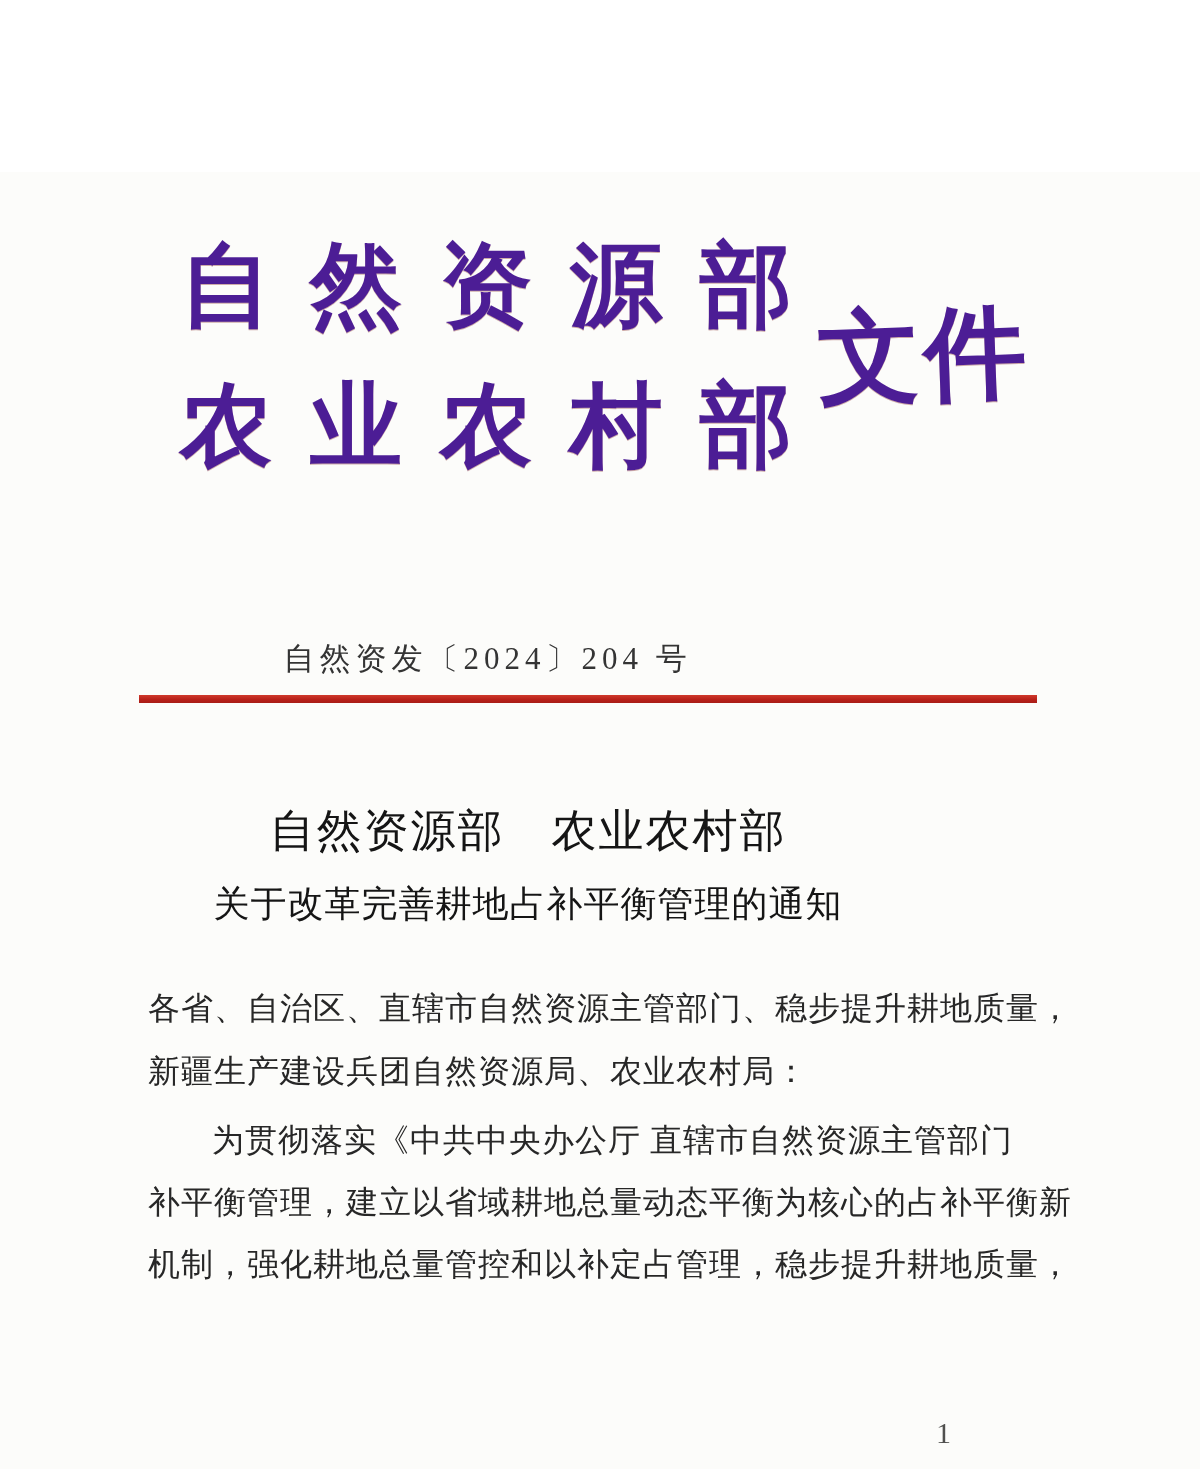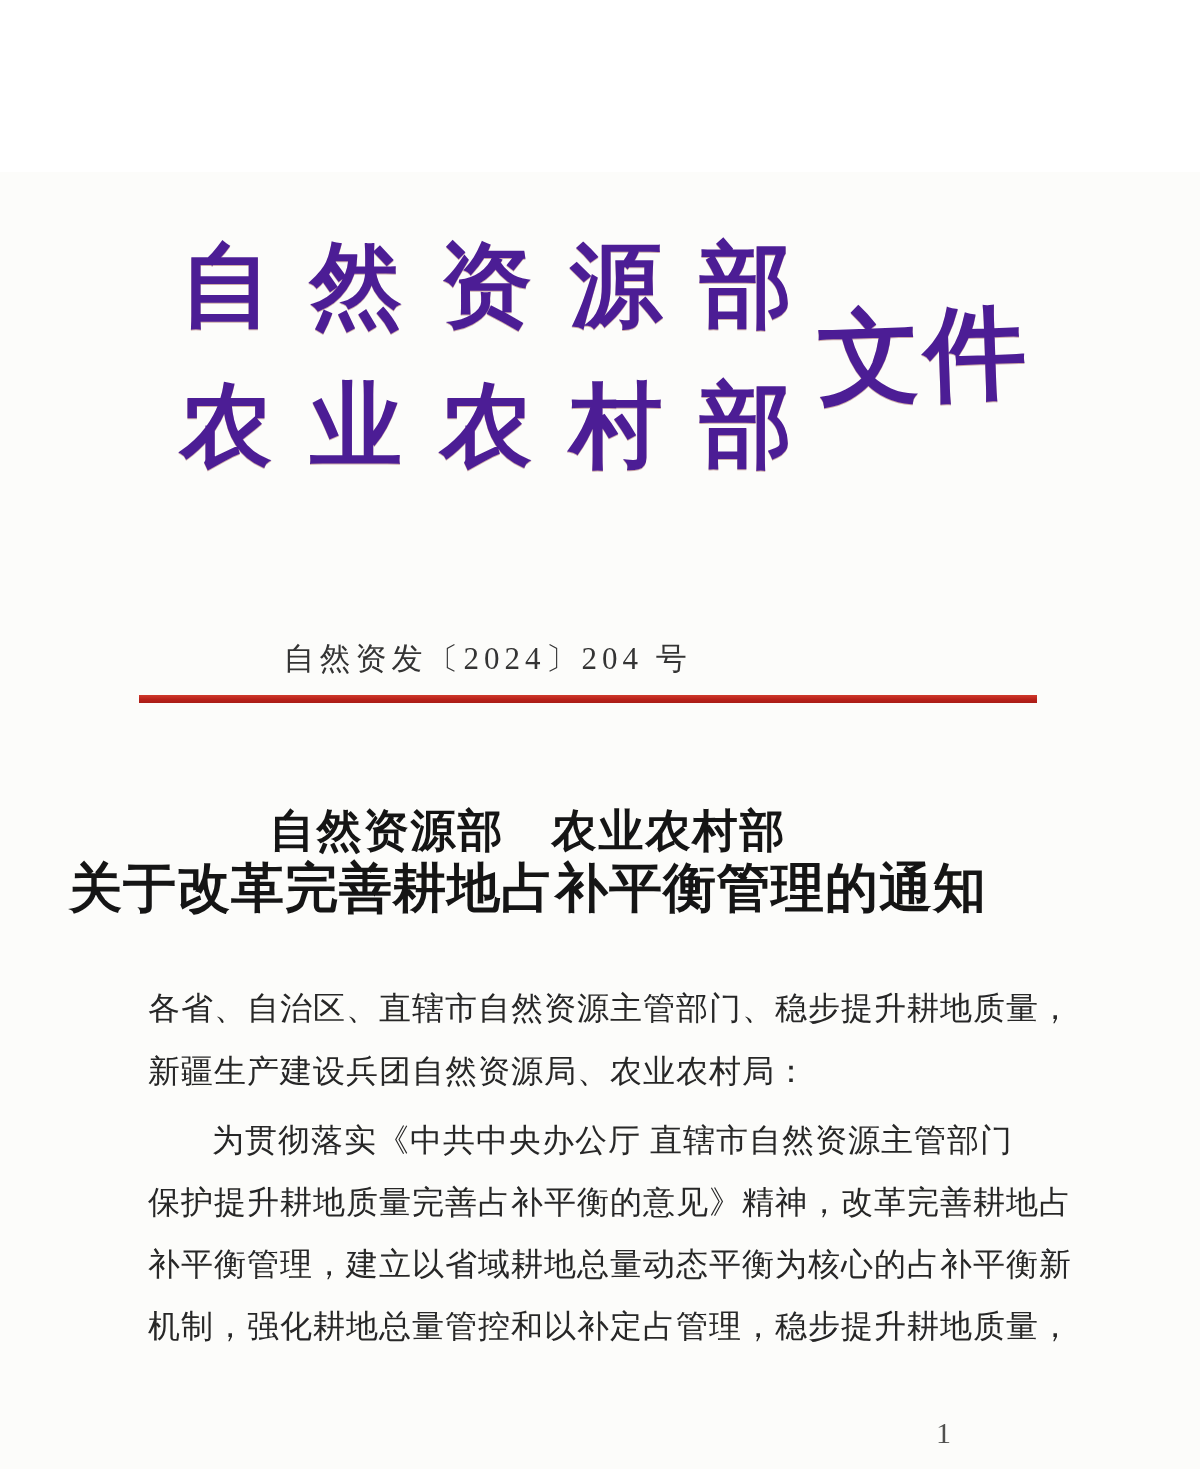--- a/index.html
+++ b/index.html
@@ -69,30 +69,31 @@
     width: 898px; height: 8px;
     background: linear-gradient(180deg, #d03a2c 0%, #b9211a 55%, #a81d17 100%);
   }
 
   .title-block {
     position: absolute;
     left: 0; top: 806px;
     width: 1056px;
     text-align: center;
     color: #151515;
-    font-weight: bold;
+    font-weight: normal;
   }
   .title-line1 {
     font-size: 45px;
     letter-spacing: 2px;
     line-height: 1.15;
     white-space: nowrap;
   }
   .title-line2 {
-    font-size: 53px;
+    margin-top: 26px;
+    font-size: 36px;
     letter-spacing: 1px;
     line-height: 1.15;
     white-space: nowrap;
   }
 
   .body-block {
     position: absolute;
     left: 148px; top: 977px;
     width: 905px;
     font-size: 32px;
@@ -136,19 +137,18 @@
   <div class="title-line2">关于改革完善耕地占补平衡管理的通知</div>
 </div>
 
 <div class="body-block">
   <div class="para1">
     <div class="body-line">各省、自治区、直辖市自然资源主管部门、稳步提升耕地质量，</div>
     <div class="body-line">新疆生产建设兵团自然资源局、农业农村局：</div>
   </div>
   <div class="para2">
     <div class="body-line indent-first">为贯彻落实《中共中央办公厅 直辖市自然资源主管部门</div>
-    <div class="body-line">保护提升耕地质量完善占补平衡的意见》精神，改革完善耕地占</div>
     <div class="body-line">补平衡管理，建立以省域耕地总量动态平衡为核心的占补平衡新</div>
     <div class="body-line">机制，强化耕地总量管控和以补定占管理，稳步提升耕地质量，</div>
   </div>
 </div>
 
 <div class="page-number">1</div>
 
 </body></html>

